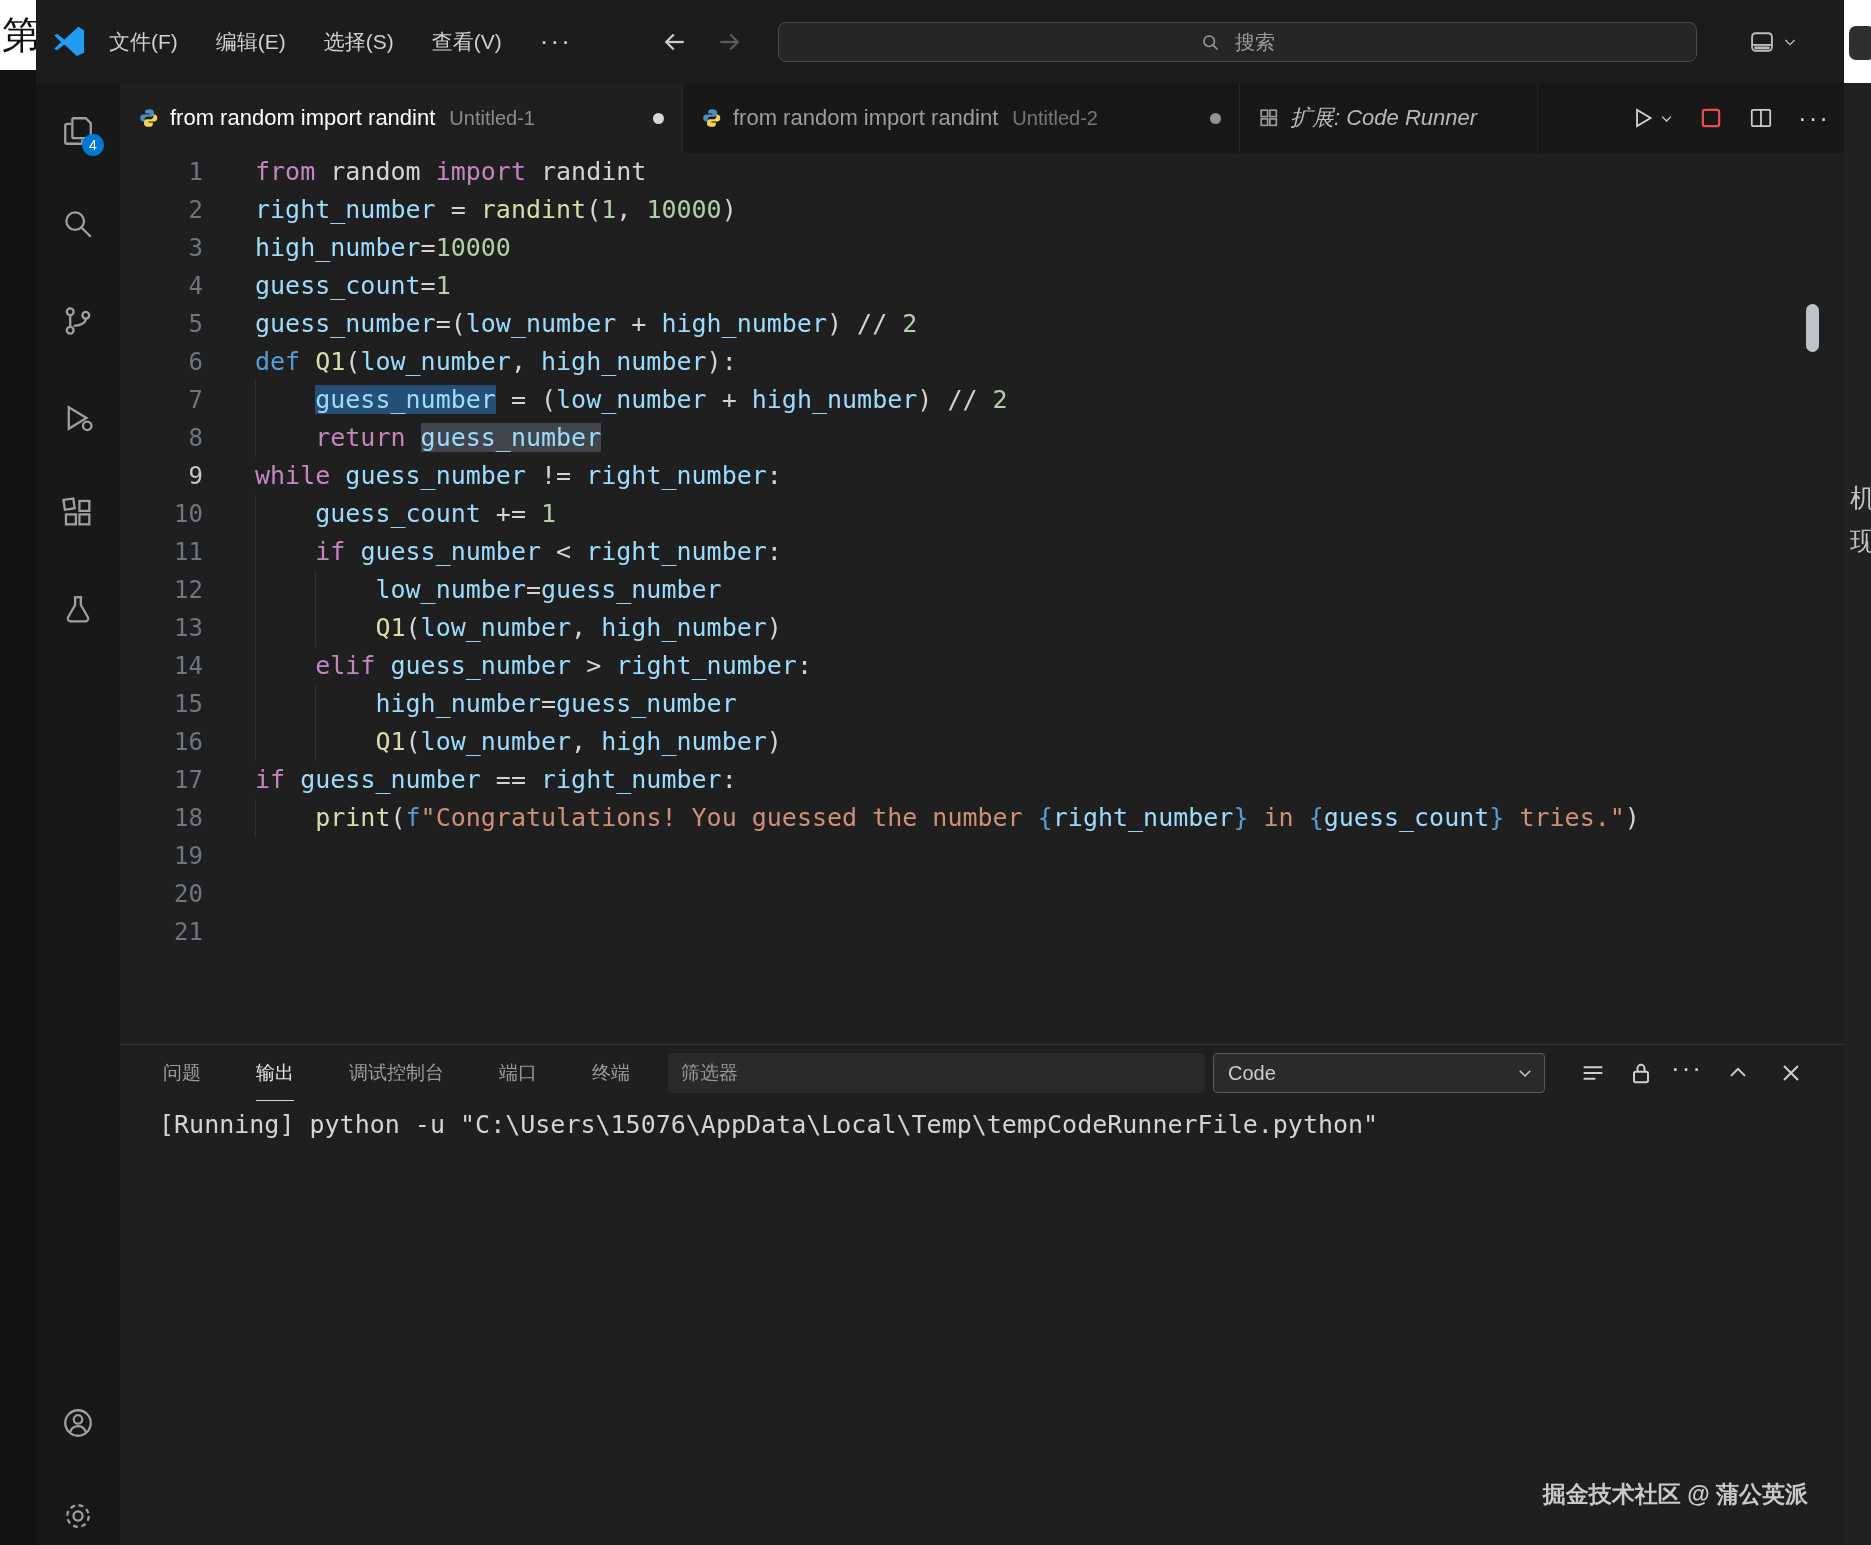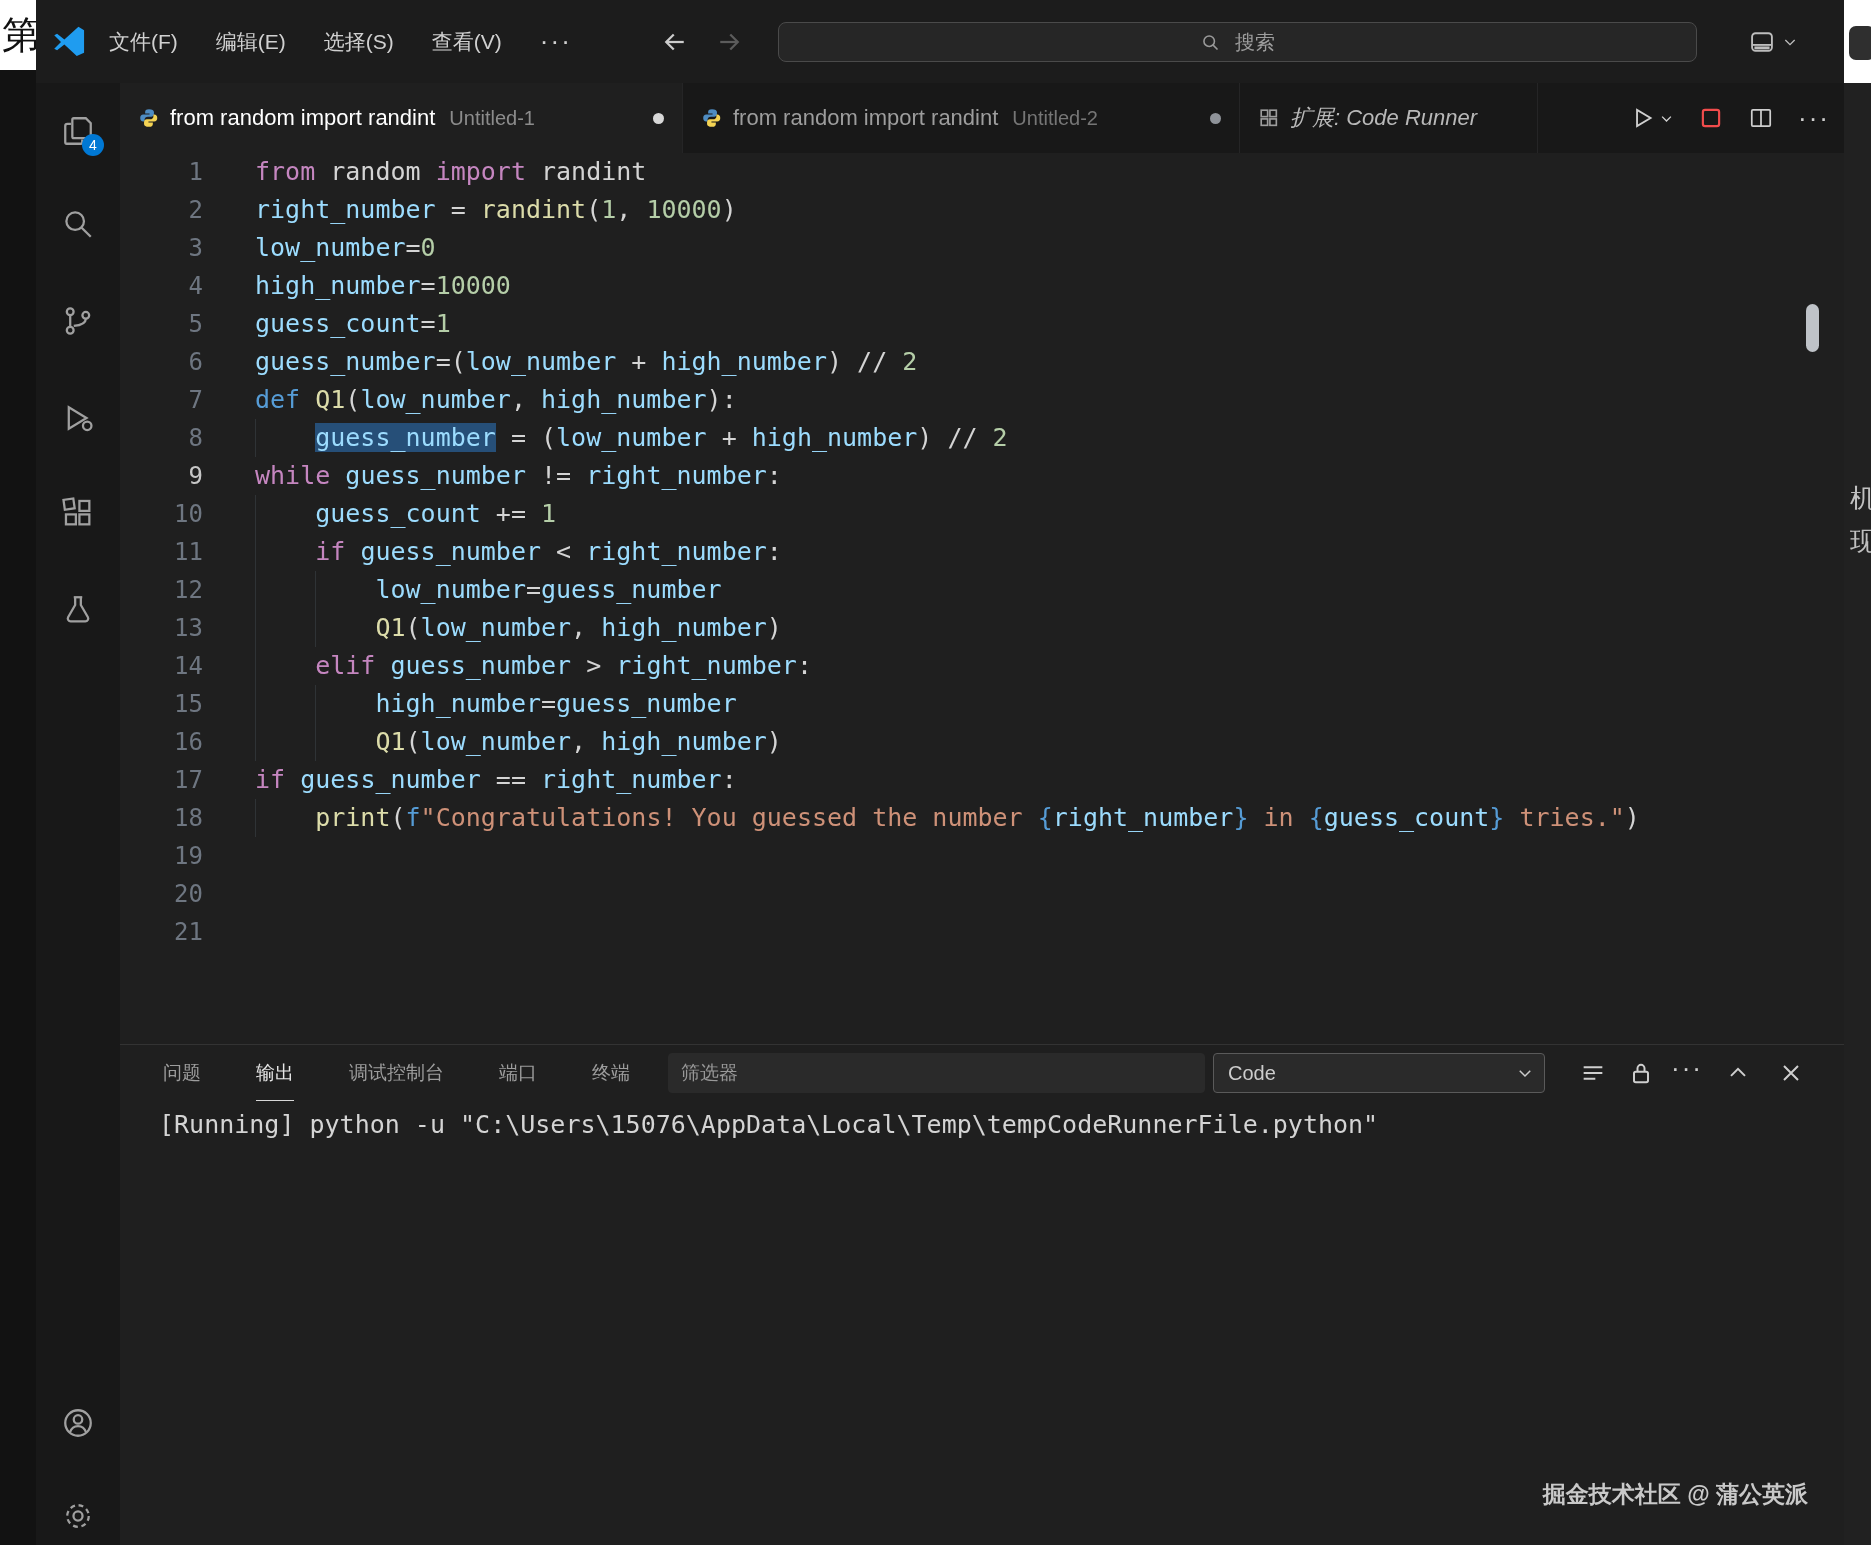--- a/index.html
+++ b/index.html
@@ -280,26 +280,26 @@
             <div class="ln">16</div>
             <div class="ln">17</div>
             <div class="ln">18</div>
             <div class="ln">19</div>
             <div class="ln">20</div>
             <div class="ln">21</div>
           </div>
         <div class="code">
             <div class="code-line"><span style="color: rgb(197, 134, 192);">from</span><span style="color: rgb(212, 212, 212);"> random </span><span style="color: rgb(197, 134, 192);">import</span><span style="color: rgb(212, 212, 212);"> randint</span></div>
             <div class="code-line"><span style="color: rgb(156, 220, 254);">right_number</span><span style="color: rgb(212, 212, 212);"> = </span><span style="color: rgb(220, 220, 170);">randint</span><span style="color: rgb(212, 212, 212);">(</span><span style="color: rgb(181, 206, 168);">1</span><span style="color: rgb(212, 212, 212);">, </span><span style="color: rgb(181, 206, 168);">10000</span><span style="color: rgb(212, 212, 212);">)</span></div>
-            <div class="code-line"><span style="color: rgb(156, 220, 254);">low_number</span><span style="color: rgb(212, 212, 212);">=</span><span style="color: rgb(181, 206, 168);">0</span></div>
             <div class="code-line"><span style="color: rgb(156, 220, 254);">high_number</span><span style="color: rgb(212, 212, 212);">=</span><span style="color: rgb(181, 206, 168);">10000</span></div>
             <div class="code-line"><span style="color: rgb(156, 220, 254);">guess_count</span><span style="color: rgb(212, 212, 212);">=</span><span style="color: rgb(181, 206, 168);">1</span></div>
             <div class="code-line"><span style="color: rgb(156, 220, 254);">guess_number</span><span style="color: rgb(212, 212, 212);">=(</span><span style="color: rgb(156, 220, 254);">low_number</span><span style="color: rgb(212, 212, 212);"> + </span><span style="color: rgb(156, 220, 254);">high_number</span><span style="color: rgb(212, 212, 212);">)</span><span style="color: rgb(212, 212, 212);"> // </span><span style="color: rgb(181, 206, 168);">2</span></div>
             <div class="code-line"><span style="color: rgb(86, 156, 214);">def</span><span style="color: rgb(212, 212, 212);"> </span><span style="color: rgb(220, 220, 170);">Q1</span><span style="color: rgb(212, 212, 212);">(</span><span style="color: rgb(156, 220, 254);">low_number</span><span style="color: rgb(212, 212, 212);">, </span><span style="color: rgb(156, 220, 254);">high_number</span><span style="color: rgb(212, 212, 212);">):</span></div>
             <div class="code-line"><span class="indent-guide" style="left: 0ch;"></span><span style="color: rgb(212, 212, 212);">    </span><span style="color: rgb(156, 220, 254); background: rgb(38, 79, 120);">guess_number</span><span style="color: rgb(212, 212, 212);"> = (</span><span style="color: rgb(156, 220, 254);">low_number</span><span style="color: rgb(212, 212, 212);"> + </span><span style="color: rgb(156, 220, 254);">high_number</span><span style="color: rgb(212, 212, 212);">)</span><span style="color: rgb(212, 212, 212);"> // </span><span style="color: rgb(181, 206, 168);">2</span></div>
+            <div class="code-line"><span class="indent-guide" style="left: 0ch;"></span><span style="color: rgb(212, 212, 212);">    </span><span style="color: rgb(197, 134, 192);">return</span><span style="color: rgb(212, 212, 212);"> </span><span style="color: rgb(156, 220, 254); background: rgb(65, 70, 77);">guess_number</span></div>
             <div class="code-line"><span style="color: rgb(197, 134, 192);">while</span><span style="color: rgb(212, 212, 212);"> </span><span style="color: rgb(156, 220, 254);">guess_number</span><span style="color: rgb(212, 212, 212);"> != </span><span style="color: rgb(156, 220, 254);">right_number</span><span style="color: rgb(212, 212, 212);">:</span></div>
             <div class="code-line"><span class="indent-guide" style="left: 0ch;"></span><span style="color: rgb(212, 212, 212);">    </span><span style="color: rgb(156, 220, 254);">guess_count</span><span style="color: rgb(212, 212, 212);"> += </span><span style="color: rgb(181, 206, 168);">1</span></div>
             <div class="code-line"><span class="indent-guide" style="left: 0ch;"></span><span style="color: rgb(212, 212, 212);">    </span><span style="color: rgb(197, 134, 192);">if</span><span style="color: rgb(212, 212, 212);"> </span><span style="color: rgb(156, 220, 254);">guess_number</span><span style="color: rgb(212, 212, 212);"> &lt; </span><span style="color: rgb(156, 220, 254);">right_number</span><span style="color: rgb(212, 212, 212);">:</span></div>
             <div class="code-line"><span class="indent-guide" style="left: 0ch;"></span><span class="indent-guide" style="left: 4ch;"></span><span style="color: rgb(212, 212, 212);">        </span><span style="color: rgb(156, 220, 254);">low_number</span><span style="color: rgb(212, 212, 212);">=</span><span style="color: rgb(156, 220, 254);">guess_number</span></div>
             <div class="code-line"><span class="indent-guide" style="left: 0ch;"></span><span class="indent-guide" style="left: 4ch;"></span><span style="color: rgb(212, 212, 212);">        </span><span style="color: rgb(220, 220, 170);">Q1</span><span style="color: rgb(212, 212, 212);">(</span><span style="color: rgb(156, 220, 254);">low_number</span><span style="color: rgb(212, 212, 212);">, </span><span style="color: rgb(156, 220, 254);">high_number</span><span style="color: rgb(212, 212, 212);">)</span></div>
             <div class="code-line"><span class="indent-guide" style="left: 0ch;"></span><span style="color: rgb(212, 212, 212);">    </span><span style="color: rgb(197, 134, 192);">elif</span><span style="color: rgb(212, 212, 212);"> </span><span style="color: rgb(156, 220, 254);">guess_number</span><span style="color: rgb(212, 212, 212);"> &gt; </span><span style="color: rgb(156, 220, 254);">right_number</span><span style="color: rgb(212, 212, 212);">:</span></div>
             <div class="code-line"><span class="indent-guide" style="left: 0ch;"></span><span class="indent-guide" style="left: 4ch;"></span><span style="color: rgb(212, 212, 212);">        </span><span style="color: rgb(156, 220, 254);">high_number</span><span style="color: rgb(212, 212, 212);">=</span><span style="color: rgb(156, 220, 254);">guess_number</span></div>
             <div class="code-line"><span class="indent-guide" style="left: 0ch;"></span><span class="indent-guide" style="left: 4ch;"></span><span style="color: rgb(212, 212, 212);">        </span><span style="color: rgb(220, 220, 170);">Q1</span><span style="color: rgb(212, 212, 212);">(</span><span style="color: rgb(156, 220, 254);">low_number</span><span style="color: rgb(212, 212, 212);">, </span><span style="color: rgb(156, 220, 254);">high_number</span><span style="color: rgb(212, 212, 212);">)</span></div>
             <div class="code-line"><span style="color: rgb(197, 134, 192);">if</span><span style="color: rgb(212, 212, 212);"> </span><span style="color: rgb(156, 220, 254);">guess_number</span><span style="color: rgb(212, 212, 212);"> == </span><span style="color: rgb(156, 220, 254);">right_number</span><span style="color: rgb(212, 212, 212);">:</span></div>
             <div class="code-line"><span class="indent-guide" style="left: 0ch;"></span><span style="color: rgb(212, 212, 212);">    </span><span style="color: rgb(220, 220, 170);">print</span><span style="color: rgb(212, 212, 212);">(</span><span style="color: rgb(86, 156, 214);">f</span><span style="color: rgb(206, 145, 120);">"Congratulations! You guessed the number </span><span style="color: rgb(86, 156, 214);">{</span><span style="color: rgb(156, 220, 254);">right_number</span><span style="color: rgb(86, 156, 214);">}</span><span style="color: rgb(206, 145, 120);"> in </span><span style="color: rgb(86, 156, 214);">{</span><span style="color: rgb(156, 220, 254);">guess_count</span><span style="color: rgb(86, 156, 214);">}</span><span style="color: rgb(206, 145, 120);"> tries."</span><span style="color: rgb(212, 212, 212);">)</span></div>

